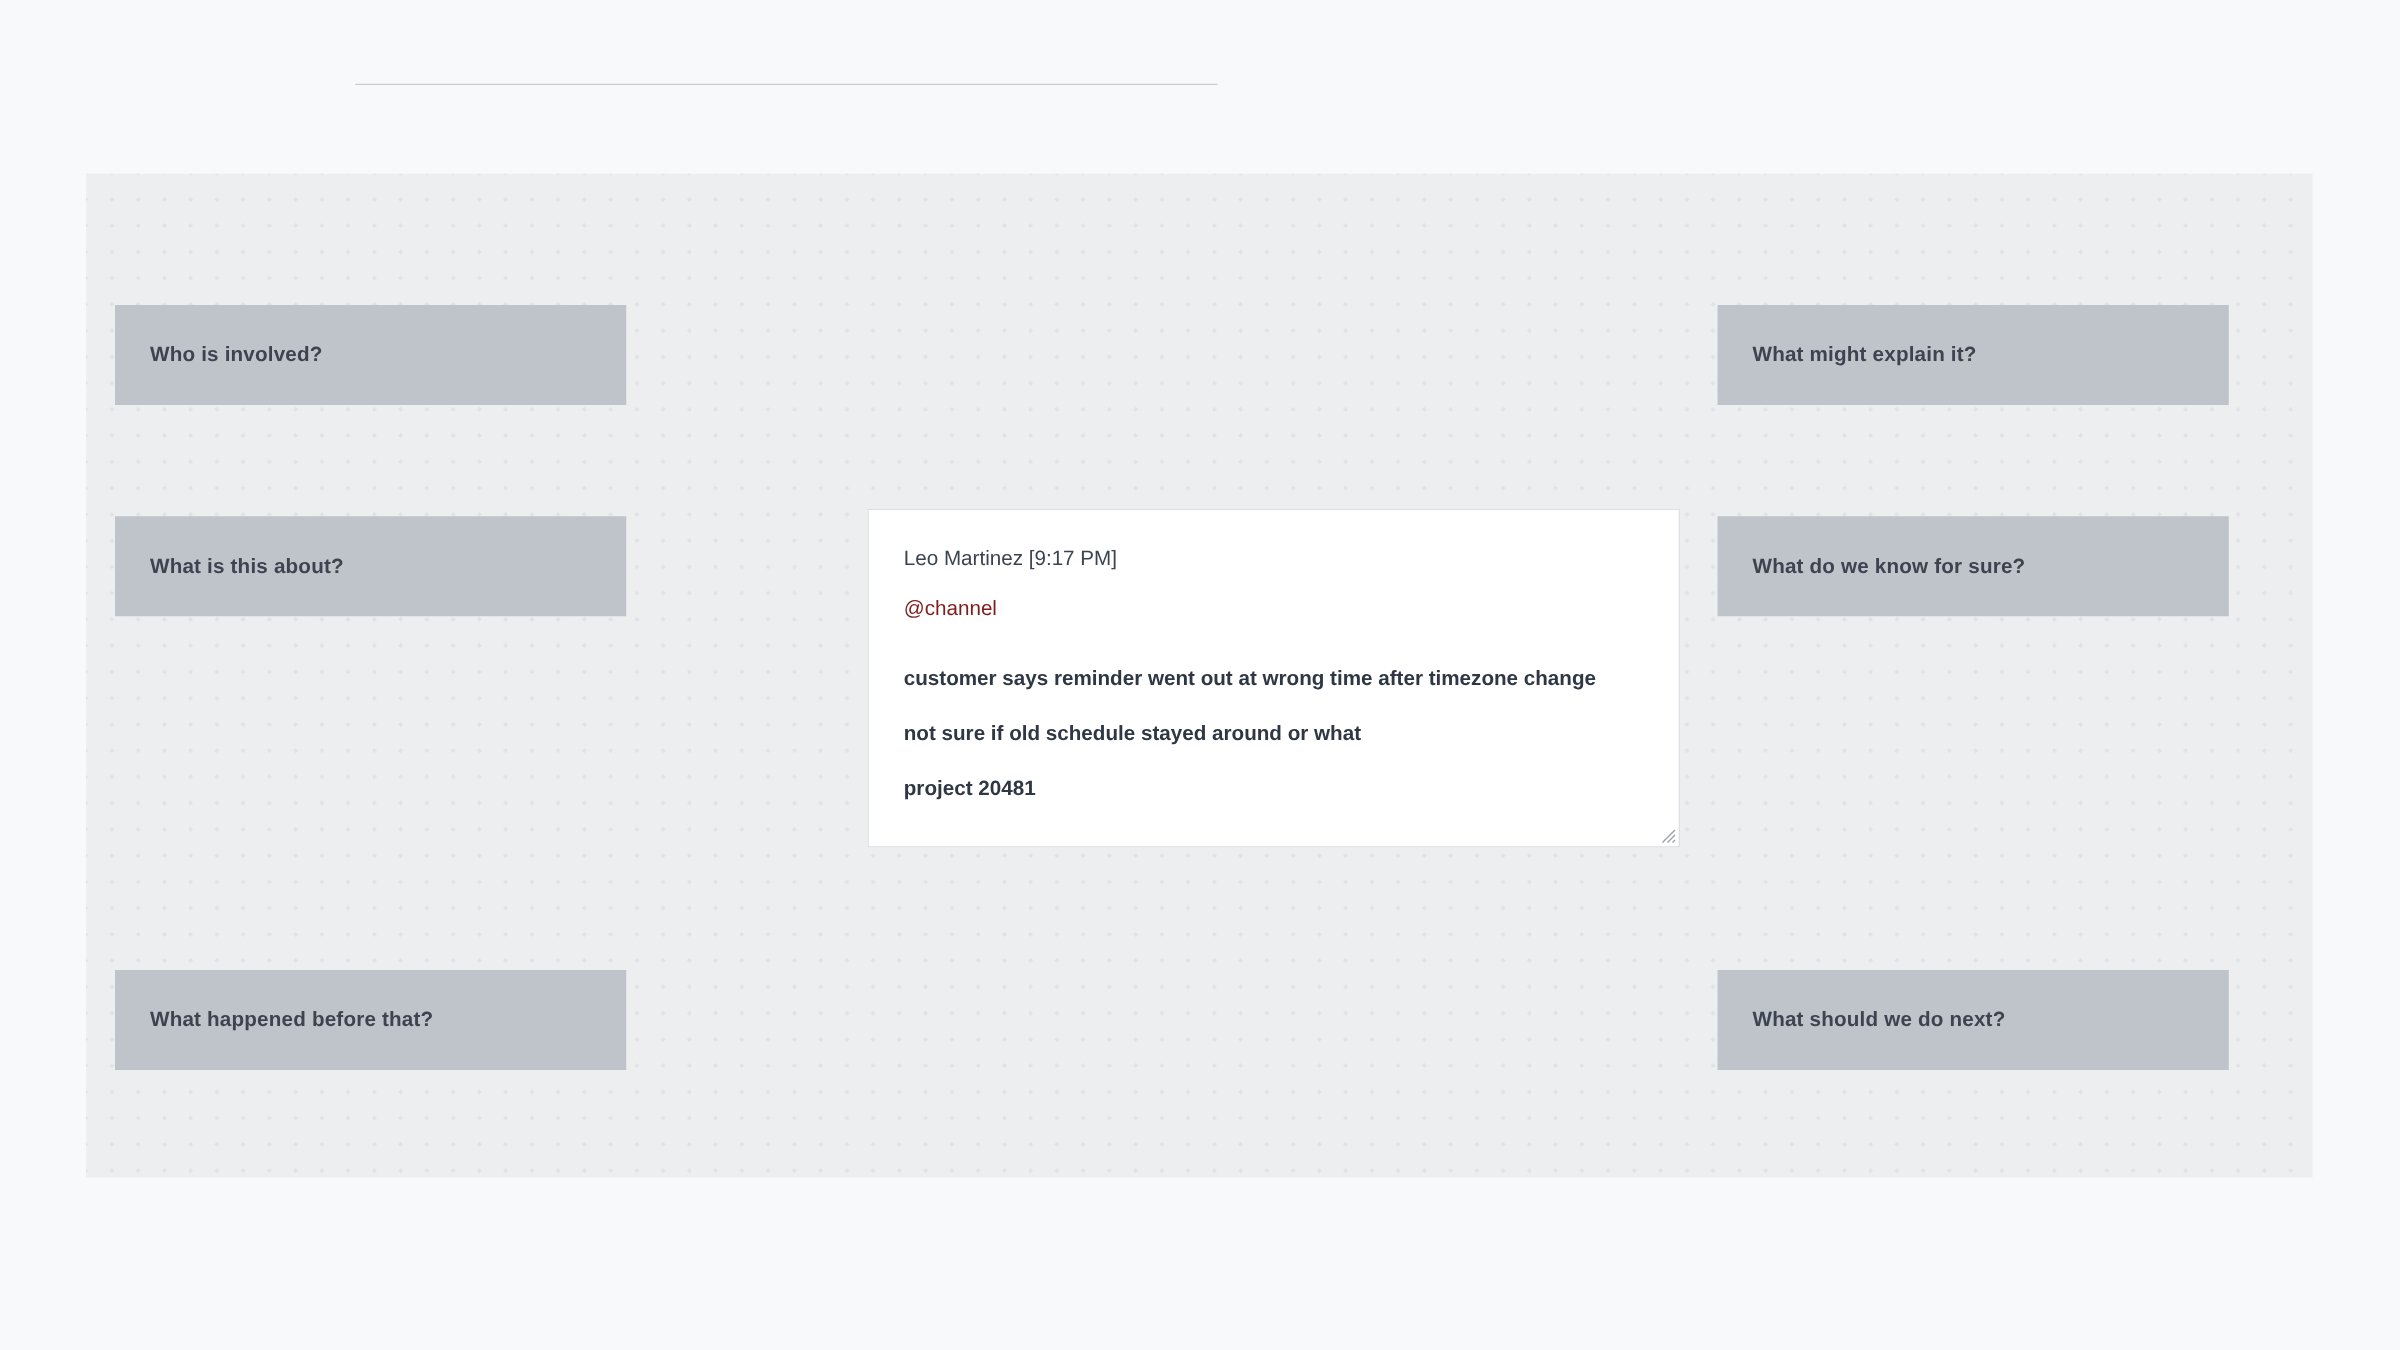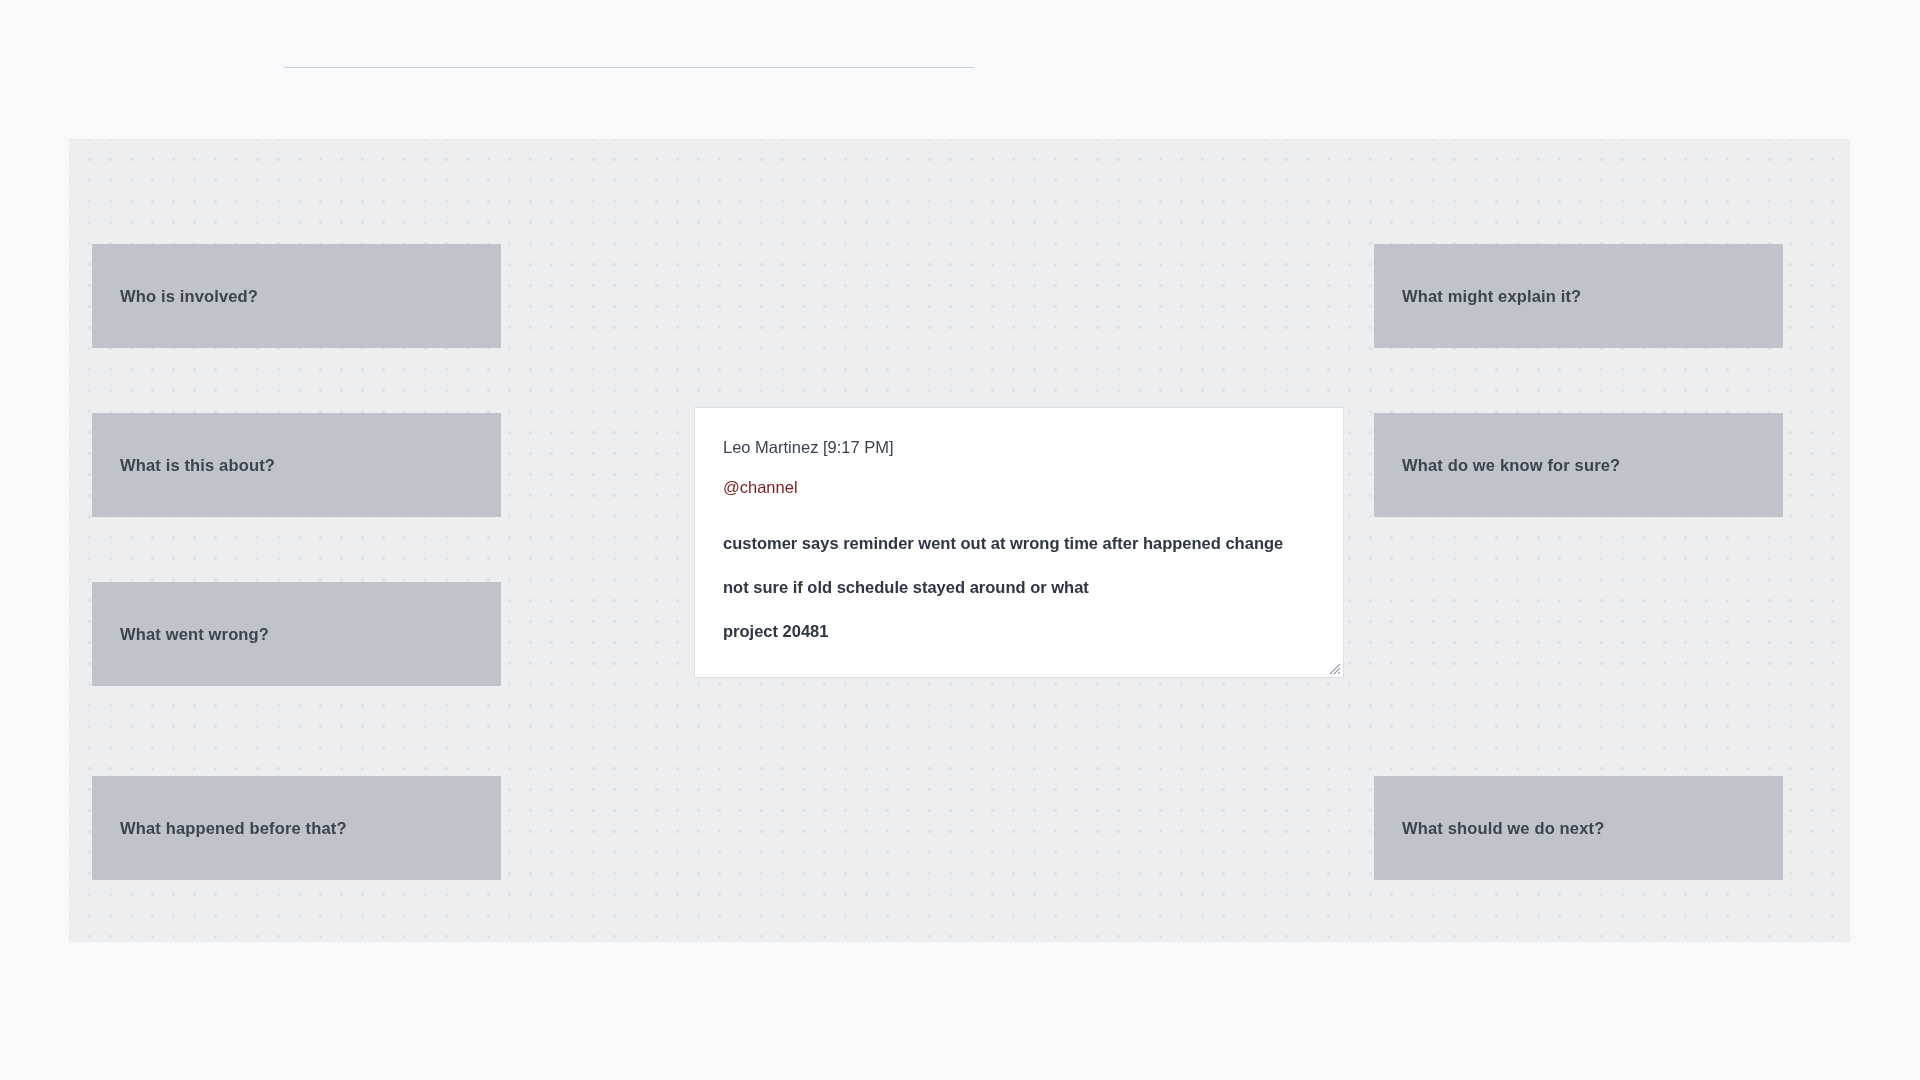--- a/index.html
+++ b/index.html
@@ -56,21 +56,21 @@
 
   
   .card {
     position: absolute;
     background: #bfc3ca;
     display: flex;
     align-items: center;
     box-sizing: border-box;
     padding: 0 28px;
     width: 409px;
-    height: 104px;
+    height: 80px;
   }
   .card-label {
     font-size: 16.5px;
     font-weight: bold;
     color: #3d4450;
     letter-spacing: 0.15px;
     white-space: nowrap;
   }
 
   .col-left  { left: 23px; }
@@ -135,41 +135,38 @@
 </div>
 
 <div class="board">
 
   <div class="card col-left row-1">
     <span class="card-label">Who is involved?</span>
   </div>
   <div class="card col-left row-2">
     <span class="card-label">What is this about?</span>
   </div>
-  <div class="card col-left row-3">
-    <span class="card-label">What went wrong?</span>
-  </div>
   <div class="card col-left row-4">
     <span class="card-label">What happened before that?</span>
   </div>
 
   <div class="card col-right row-1">
     <span class="card-label">What might explain it?</span>
   </div>
   <div class="card col-right row-2">
     <span class="card-label">What do we know for sure?</span>
   </div>
   <div class="card col-right row-4">
     <span class="card-label">What should we do next?</span>
   </div>
 
   <div class="message-panel">
     <div class="msg-meta">Leo Martinez [9:17 PM]</div>
     <div class="msg-channel">@channel</div>
-    <div class="msg-line">customer says reminder went out at wrong time after happened change</div>
+    <div class="msg-line">customer says reminder went out at wrong time after timezone change</div>
     <div class="msg-line">not sure if old schedule stayed around or what</div>
     <div class="msg-line">project 20481</div>
 
     <svg class="resize-grip" viewBox="0 0 14 14">
       <path d="M13 3 L3 13 M13 7 L7 13 M13 11 L11 13" stroke="#9aa0a8" stroke-width="1.1" fill="none"></path>
     </svg>
   </div>
 
 </div>
 

